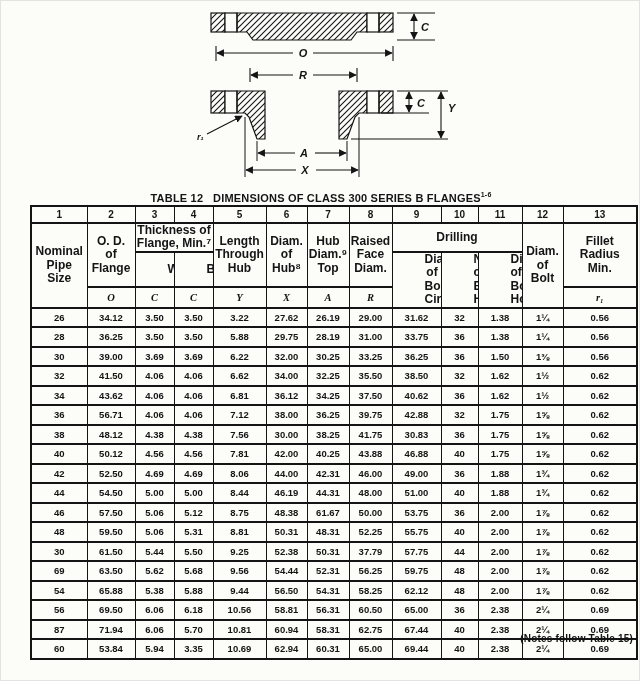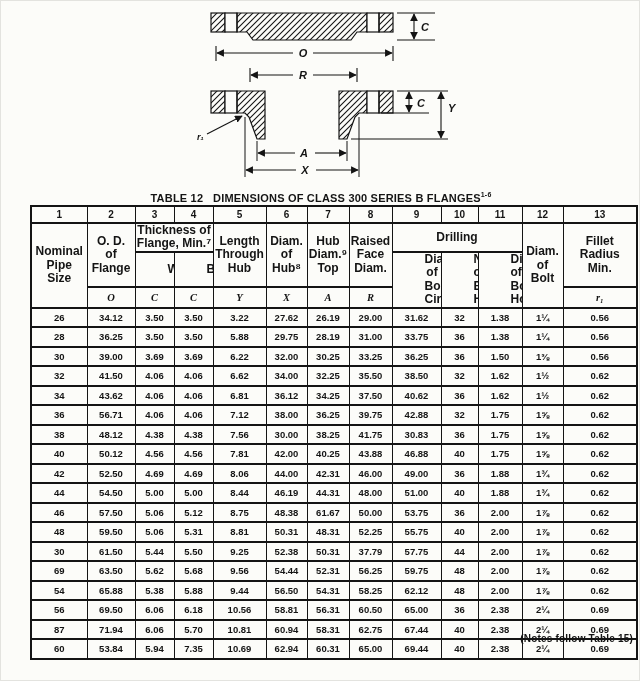--- a/index.html
+++ b/index.html
@@ -465,21 +465,21 @@
         <td>67.44</td>
         <td>40</td>
         <td>2.38</td>
         <td>2¼</td>
         <td>0.69</td>
       </tr>
       <tr>
         <td>60</td>
         <td>53.84</td>
         <td>5.94</td>
-        <td>7.35</td>
+        <td>3.35</td>
         <td>10.69</td>
         <td>62.94</td>
         <td>60.31</td>
         <td>65.00</td>
         <td>69.44</td>
         <td>40</td>
         <td>2.38</td>
         <td>2¼</td>
         <td>0.69</td>
       </tr>

